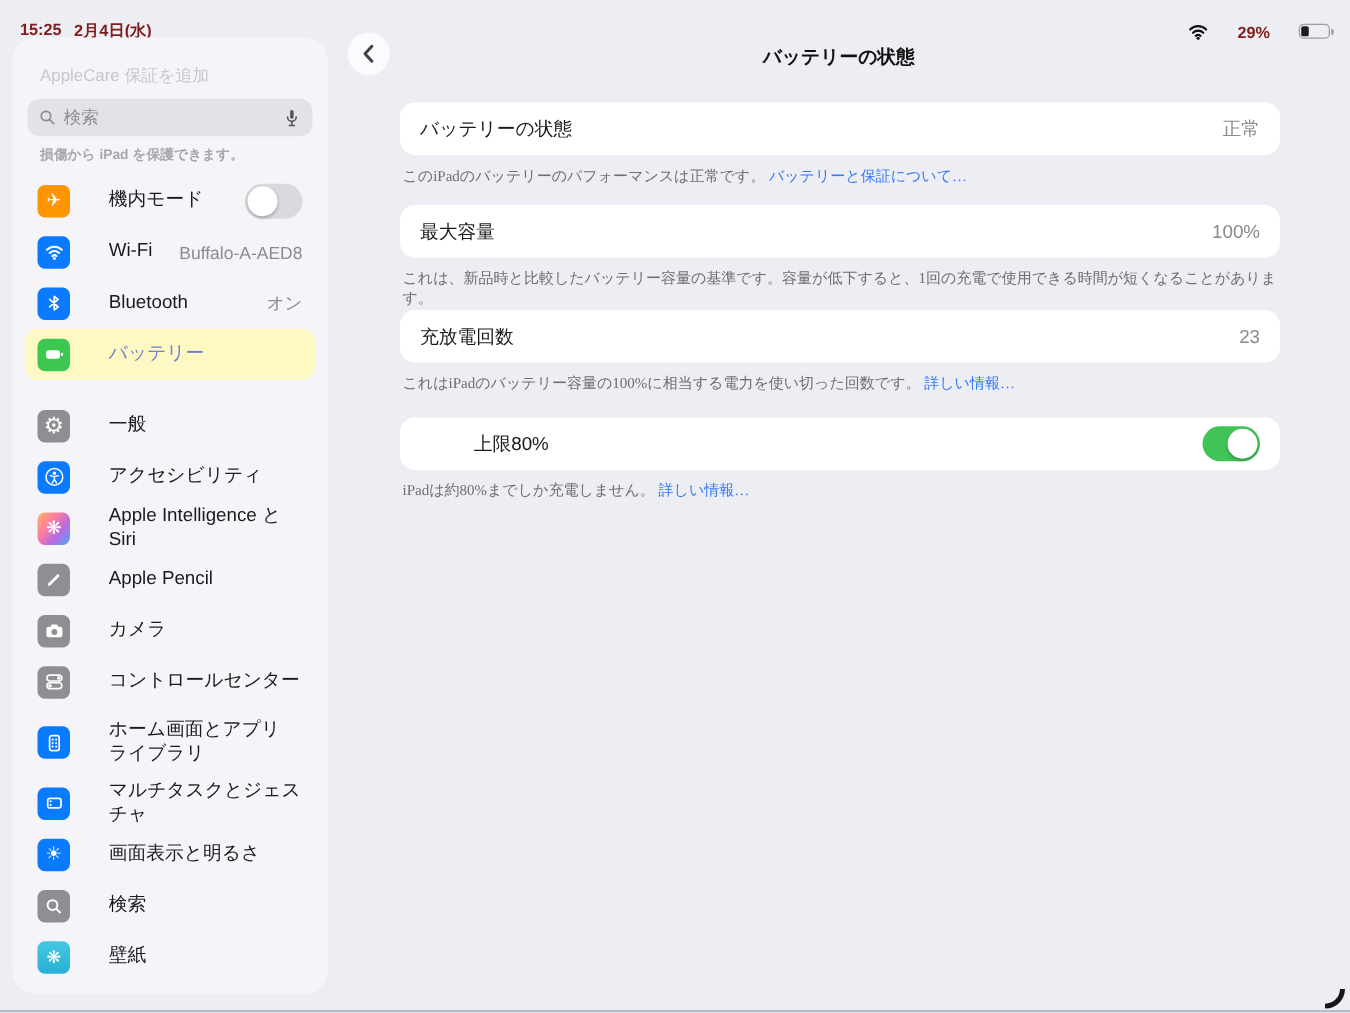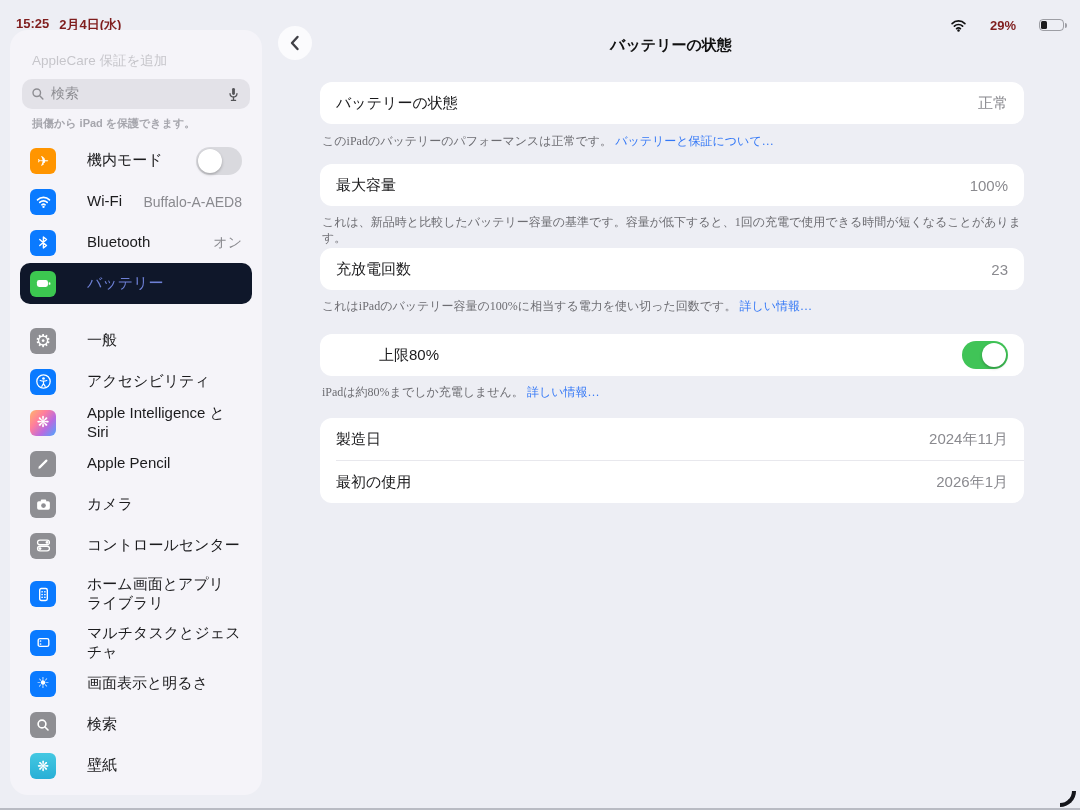--- a/index.html
+++ b/index.html
@@ -50,21 +50,21 @@
   .searchfield .ph { font-size:14px; color:#8e8e93; }
   .searchfield .mic { margin-left:auto; display:flex; }
   .search-caption { margin:7px 0 0 22px; font-size:11px; color:#a6a6ad;font-weight:bold; }
 
   .side-rows { margin-top:9px; padding:0 10px; }
   .srow {
     height:41px; display:flex; align-items:center; gap:11px;
     padding:0 10px; border-radius:10px; font-size:15px; color:#1b1b1d;
     cursor:default;
   }
-  .srow.selected { background:#0f172a; color:#6e80d6; }
+  .srow.selected { background:#fef9c3; color:#6e80d6; }
   .srow .rlabel { line-height:1.25;margin-left:20px; }
   .srow .rlabel.wrap { max-width:142px; word-break:break-all; }
   .srow.tall { height:56px; }
   .srow .rvalue { margin-left:auto; font-size:14px; color:#8a8a8f; }
   .sgap16 { height:16px; } .sgap8 { height:8px; }
 
   .app-icon {
     flex:none; width:26px; height:26px; border-radius:6px;
     display:flex; align-items:center; justify-content:center;
     color:#fff; overflow:hidden;
@@ -389,28 +389,17 @@
       <span class="sw on">
           <span class="knob"></span>
         </span>
     </div>
   </div>
   <div class="footer mt8">
     <span>iPadは約80%までしか充電しません。</span>
     <span class="flink">詳しい情報…</span>
   </div>
 
-  <div class="card mt18">
-    <div class="crow">
-      <span class="clabel">製造日</span>
-      <span class="cvalue">2024年11月</span>
-    </div>
-    <div class="divider"></div>
-    <div class="crow">
-      <span class="clabel">最初の使用</span>
-      <span class="cvalue">2026年1月</span>
-    </div>
-  </div>
 
 </div>
 
 <div class="pointer-arc"></div>
 <div class="bottom-edge"></div>
 
 </body></html>

